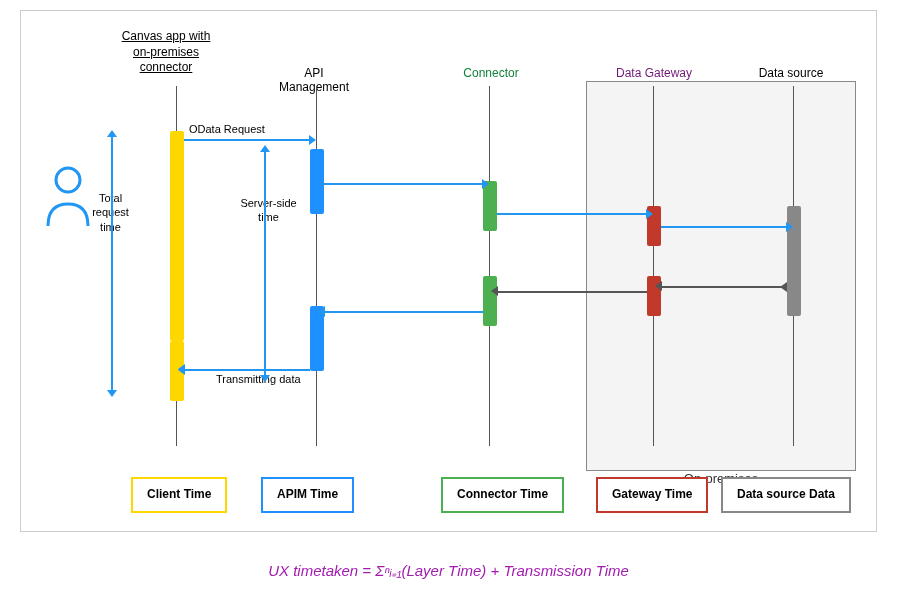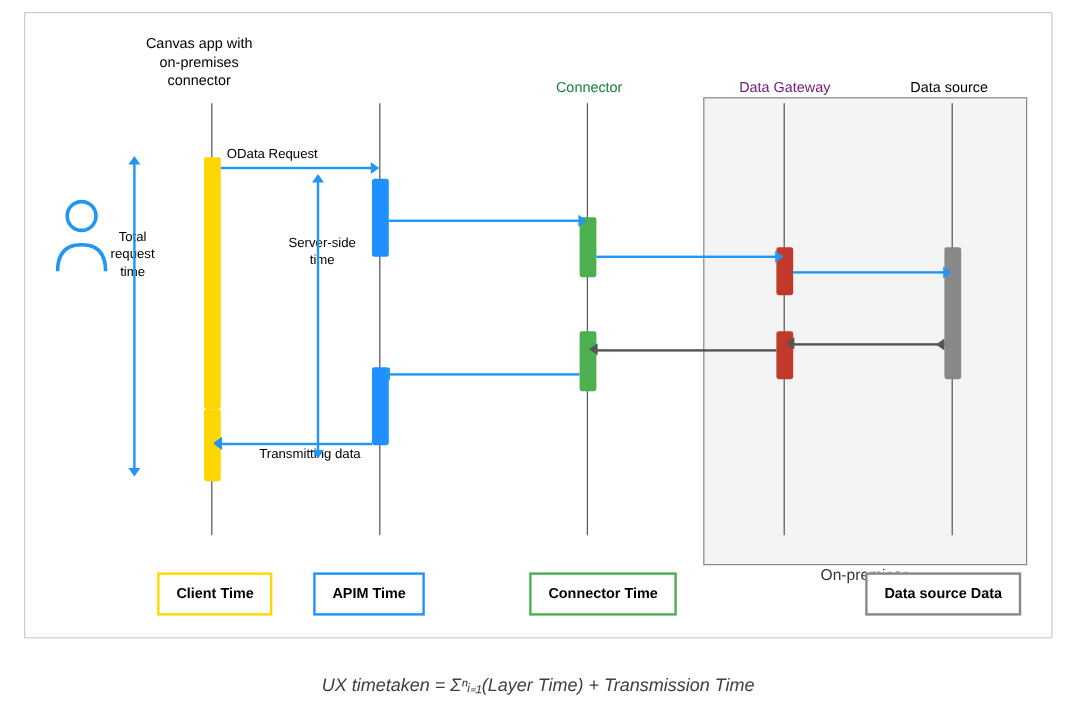--- a/index.html
+++ b/index.html
@@ -34,20 +34,21 @@
     
     .label-canvas {
       position: absolute;
       left: 100px;
       top: 18px;
       font-size: 12px;
       line-height: 1.3;
       color: #000;
       text-align: center;
       width: 90px;
+      text-decoration: underline;
     }
 
     .label-apim {
       position: absolute;
       left: 248px;
       top: 55px;
       font-size: 12px;
       color: #000;
       text-align: center;
       width: 90px;
@@ -235,41 +236,42 @@
 
     
     .formula {
       position: absolute;
       bottom: 12px;
       left: 0;
       right: 0;
       text-align: center;
       font-size: 15px;
       font-style: italic;
-      color: #404040;
+      color: #a21caf;
     }
   </style>
 </head>
 <body>
 
 <div class="diagram-container">
 
   <div class="onpremises-box"></div>
   <div class="onpremises-label">On-premises</div>
 
   <div class="person-icon">
     <svg width="50" height="65" viewBox="0 0 50 65">
       <circle cx="25" cy="14" r="12" fill="none" stroke="#2196F3" stroke-width="3"></circle>
       <path d="M5 60 Q5 38 25 38 Q45 38 45 60" fill="none" stroke="#2196F3" stroke-width="3"></path>
     </svg>
   </div>
 
   <div class="label-canvas">
     <span>Canvas app with on-premises connector</span>
   </div>
+  <div class="label-apim">API Management</div>
   <div class="label-connector">Connector</div>
   <div class="label-gateway">Data Gateway</div>
   <div class="label-datasource">Data source</div>
 
   <div class="vline" style="left:155px; top:75px; height:360px;"></div>
 
   <div class="vline" style="left:295px; top:75px; height:360px;"></div>
 
   <div class="vline" style="left:468px; top:75px; height:360px;"></div>
 
@@ -334,20 +336,23 @@
 
   <div class="legend-box" style="left:110px; bottom:18px; border-color:#FFD700; background:#fff; min-width:80px;">
     <span>Client Time</span>
   </div>
   <div class="legend-box" style="left:240px; bottom:18px; border-color:#1E90FF; background:#fff; min-width:80px;">
     <span>APIM Time</span>
   </div>
   <div class="legend-box" style="left:420px; bottom:18px; border-color:#4CAF50; background:#fff; min-width:80px;">
     <span>Connector Time</span>
   </div>
+  <div class="legend-box" style="left:575px; bottom:18px; border-color:#C0392B; background:#fff; min-width:80px;">
+    <span>Gateway Time</span>
+  </div>
   <div class="legend-box" style="left:700px; bottom:18px; border-color:#888; background:#fff; min-width:90px;">
     <span>Data source Data</span>
   </div>
 
 </div>
 
 <div class="formula">
   <em>UX timetaken = Σⁿᵢ₌₁(Layer Time) + Transmission Time</em>
 </div>
 

